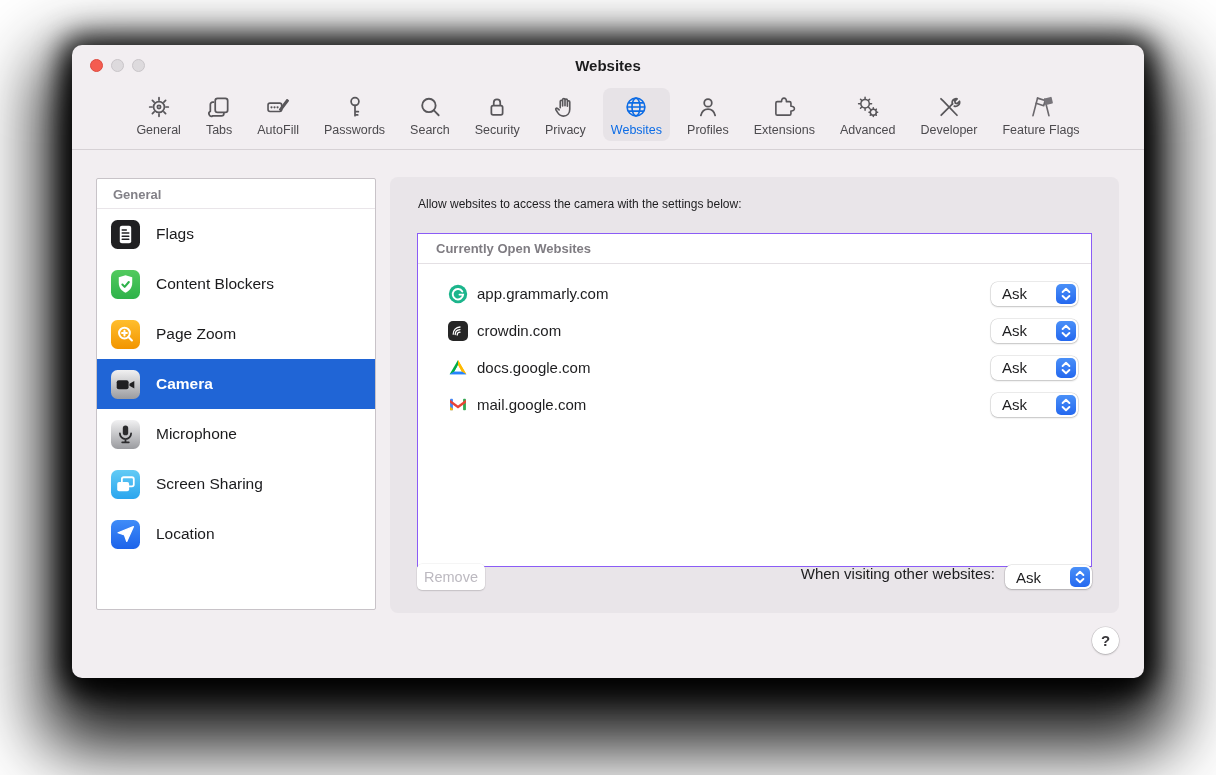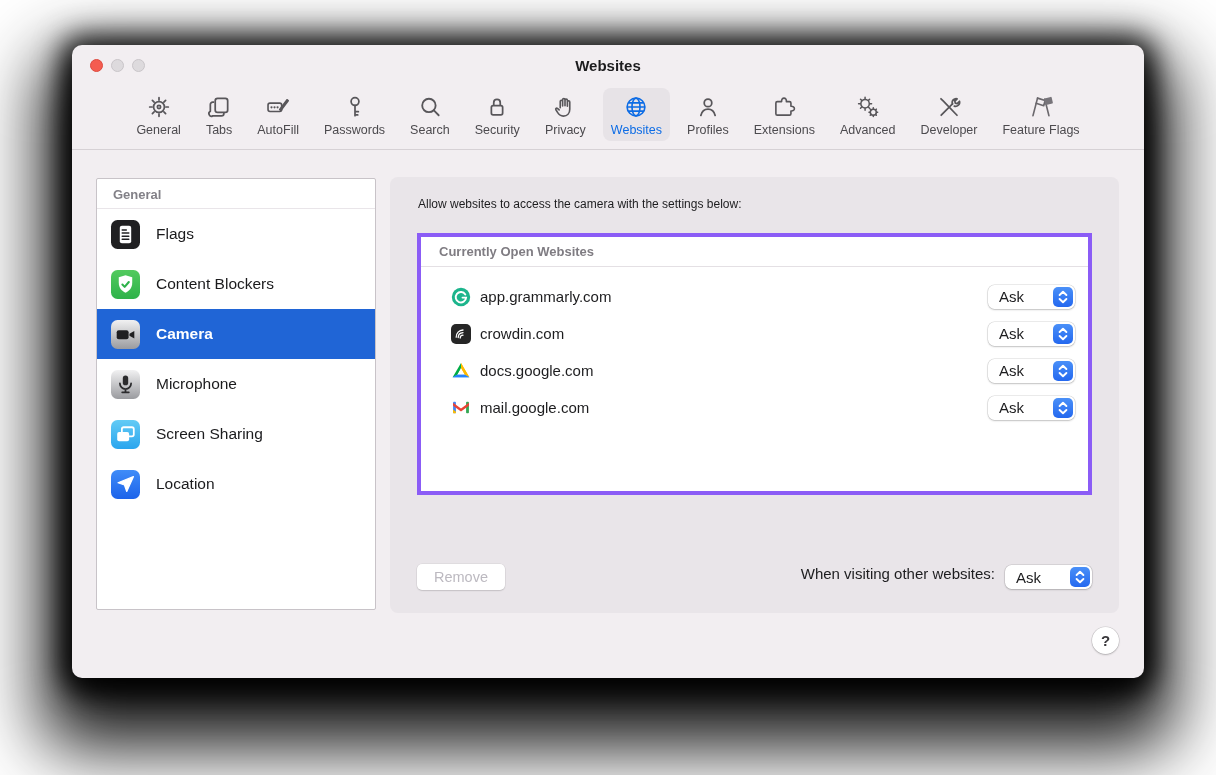--- a/index.html
+++ b/index.html
@@ -35,35 +35,35 @@
   .appicon{width:29px;height:29px;border-radius:6.5px;display:flex;align-items:center;justify-content:center;flex:0 0 auto;}
   .bg-reader{background:#202022;}
   .bg-blockers{background:linear-gradient(180deg,#52ca5e,#2eb24a);}
   .bg-orange{background:linear-gradient(180deg,#ffbe2e,#f29500);}
   .bg-gray{background:linear-gradient(180deg,#f1f1f2,#9a9b9f);}
   .bg-cyan{background:linear-gradient(180deg,#63cbf5,#2aa5ee);}
   .bg-blue{background:linear-gradient(180deg,#3f8cf8,#1c63ea);}
   
   .panel{position:absolute;left:318px;top:132px;width:729px;height:436px;background:#e9e5e9;border-radius:8px;}
   .heading{position:absolute;left:28px;top:20px;font-size:12px;color:#1d1d1f;}
-  .table{position:absolute;left:27px;top:56px;width:675px;height:262px;background:#ffffff;
-    border:4px solid #8b5cf6;box-sizing:border-box;}
+  .table{position:absolute;left:27px;top:56px;width:675px;height:334px;background:#ffffff;
+    border:1px solid #8b5cf6;box-sizing:border-box;}
   .thead{height:29px;display:flex;align-items:center;padding-left:18px;
     border-bottom:1px solid #e4e0e4;font-size:13px;font-weight:bold;color:#7f7c82;}
   .tbody{padding-top:11px;}
   .trow{display:flex;align-items:center;height:37px;padding:0 13px 0 30px;}
   .favicon{width:20px;height:20px;margin-right:9px;flex:0 0 auto;display:flex;align-items:center;justify-content:center;}
   .site{font-size:15px;color:#1d1d1f;}
   .select{margin-left:auto;width:87px;height:24px;background:#ffffff;border-radius:6.5px;position:relative;
     box-shadow:0 0 0 0.5px rgba(0,0,0,.15), 0 1px 2px rgba(0,0,0,.18);display:flex;align-items:center;}
   .select-value{font-size:15px;color:#1d1d1f;padding-left:11px;}
   .stepper{position:absolute;right:2px;top:2px;width:20px;height:20px;border-radius:5px;
     background:linear-gradient(180deg,#4a90f8,#2468ef);display:flex;align-items:center;justify-content:center;}
   .controls{position:absolute;left:27px;right:27px;top:387px;display:flex;align-items:center;}
-  .remove-btn{width:88px;height:26px;background:#ffffff;border:none;border-radius:5px;
+  .remove-btn{width:68px;height:26px;background:#ffffff;border:none;border-radius:5px;
     box-shadow:0 0 0 0.5px rgba(0,0,0,.08), 0 1px 1.5px rgba(0,0,0,.12);
     font-size:14.5px;color:#bcb9c0;font-family:inherit;}
   .other-group{margin-left:auto;display:flex;align-items:flex-start;gap:10px;}
   .other-label{font-size:15px;color:#1d1d1f;}
   .help-btn{position:absolute;left:1020px;top:582px;width:27px;height:27px;border-radius:50%;background:#ffffff;
     box-shadow:0 0 0 0.5px rgba(0,0,0,.15), 0 1px 2px rgba(0,0,0,.2);
     display:flex;align-items:center;justify-content:center;font-size:15px;font-weight:bold;color:#38363a;}
 </style>
 </head>
 <body>
@@ -264,20 +264,31 @@
       <span class="appicon bg-blockers">
         <svg width="29" height="29" viewBox="0 0 28 28">
             <path d="M14 5l6.5 2.1v5.3c0 4.6-2.6 8-6.5 9.6-3.9-1.6-6.5-5-6.5-9.6V7.1Z" fill="#fff"></path>
             <path d="M11 14.1l2.2 2.2 4-4.7" stroke="#2eb24a" stroke-width="2" fill="none" stroke-linecap="round" stroke-linejoin="round"></path>
           </svg>
       </span>
       <span class="sb-label">Content Blockers</span>
     </div>
 
 
+    <div class="sb-item">
+      <span class="appicon bg-orange">
+        <svg width="29" height="29" viewBox="0 0 28 28">
+            <g stroke="#fff" stroke-width="2" fill="none" stroke-linecap="round">
+              <circle cx="13" cy="12.6" r="5.2"></circle>
+              <path d="M13 10.3v4.6M10.7 12.6h4.6M16.9 16.5l3.3 3.3"></path>
+            </g>
+          </svg>
+      </span>
+      <span class="sb-label">Page Zoom</span>
+    </div>
 
     <div class="sb-item selected">
       <span class="appicon bg-gray">
         <svg width="29" height="29" viewBox="0 0 28 28">
             <g fill="#1f1f21">
               <rect x="5.5" y="9.8" width="11.5" height="8.8" rx="2"></rect>
               <path d="M17.8 13.2l4.7-2.7v7.4l-4.7-2.7z"></path>
             </g>
           </svg>
       </span>

